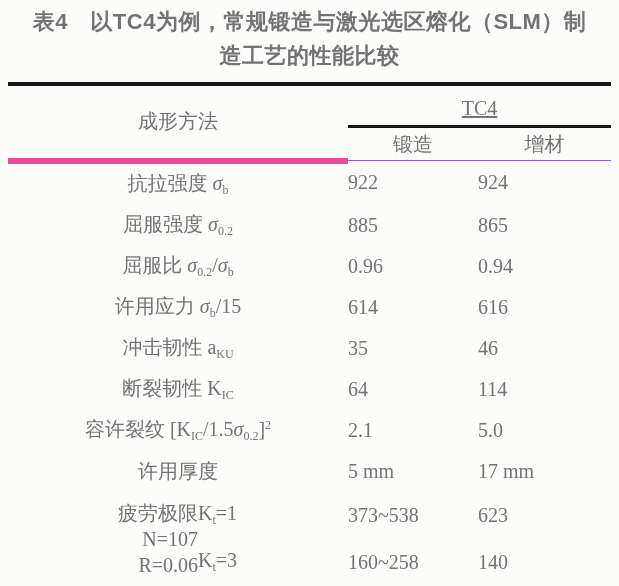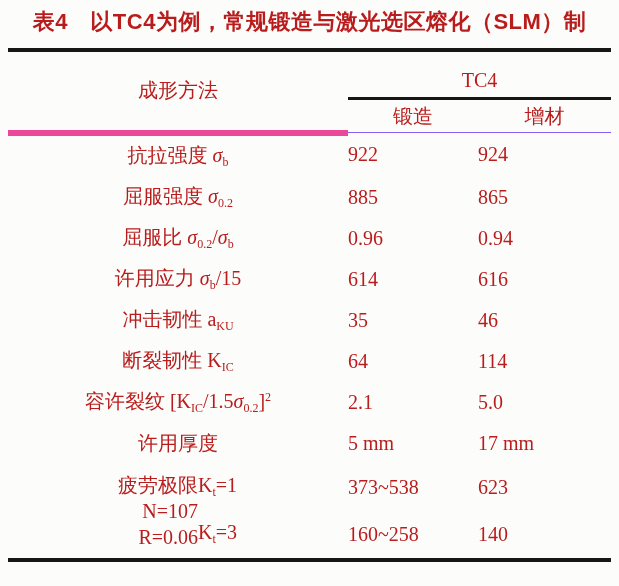--- a/index.html
+++ b/index.html
@@ -1,52 +1,53 @@
 <!DOCTYPE html>
 <html><head>
 <meta charset="utf-8">
 <style>
   html,body{margin:0;padding:0;}
   body{background:#e8e8e8;}
   .page{
-    width:619px;height:586px;background:#fcfcfb;color:#b91c1c;
+    width:619px;height:586px;background:#fcfcfb;color:#737373;
     position:relative;overflow:hidden;
     font-family:"Liberation Serif",serif;
   }
   .caption{
     font-family:"Liberation Sans",sans-serif;
     font-weight:700;font-size:22px;line-height:34px;
     text-align:center;padding-top:5px;letter-spacing:0.5px;
   }
   table.tbl{
     width:603px;margin:9px 8px 0 8px;
     border-collapse:collapse;table-layout:fixed;
     border-top:4px solid #161616;border-bottom:4px solid #161616;
     font-size:20px;
   }
   th{font-weight:400;padding:0;}
   td{padding:0;}
   th.method{text-align:center;vertical-align:middle;border-bottom:6px solid #ec4899;}
   th.tc4{height:34px;text-align:center;vertical-align:middle;border-bottom:2px solid #161616;}
-  th.tc4 .tc4-inner{display:block;border-bottom:1.5px solid #161616;padding-bottom:5px;padding-top:17px;}
+  th.tc4 .tc4-inner{display:block;border-bottom:1.5px solid #161616;padding-bottom:5px;padding-top:11px;text-decoration:underline;}
   tr.subhead th{height:32px;text-align:center;vertical-align:middle;border-bottom:1px solid #8b5cf6;}
   tbody td{height:41px;text-align:left;vertical-align:middle;}
   td.label{text-align:center;}
   tr.fatigue-row td{height:47px;}
   td.fatigue-label{text-align:right;vertical-align:middle;line-height:26px;}
   .sub{font-size:12px;vertical-align:-4px;}
   .sup{font-size:12px;vertical-align:7px;}
   .it{font-style:italic;}
 </style>
 </head>
 <body>
 
 <div class="page">
   <div class="caption">
     <div>表4　以TC4为例，常规锻造与激光选区熔化（SLM）制</div>
+    <div>造工艺的性能比较</div>
   </div>
 
   <table class="tbl">
     <colgroup>
       <col style="width:190px">
         <col style="width:150px">
         <col style="width:130px">
         <col style="width:133px">
     </colgroup>
     <thead>

